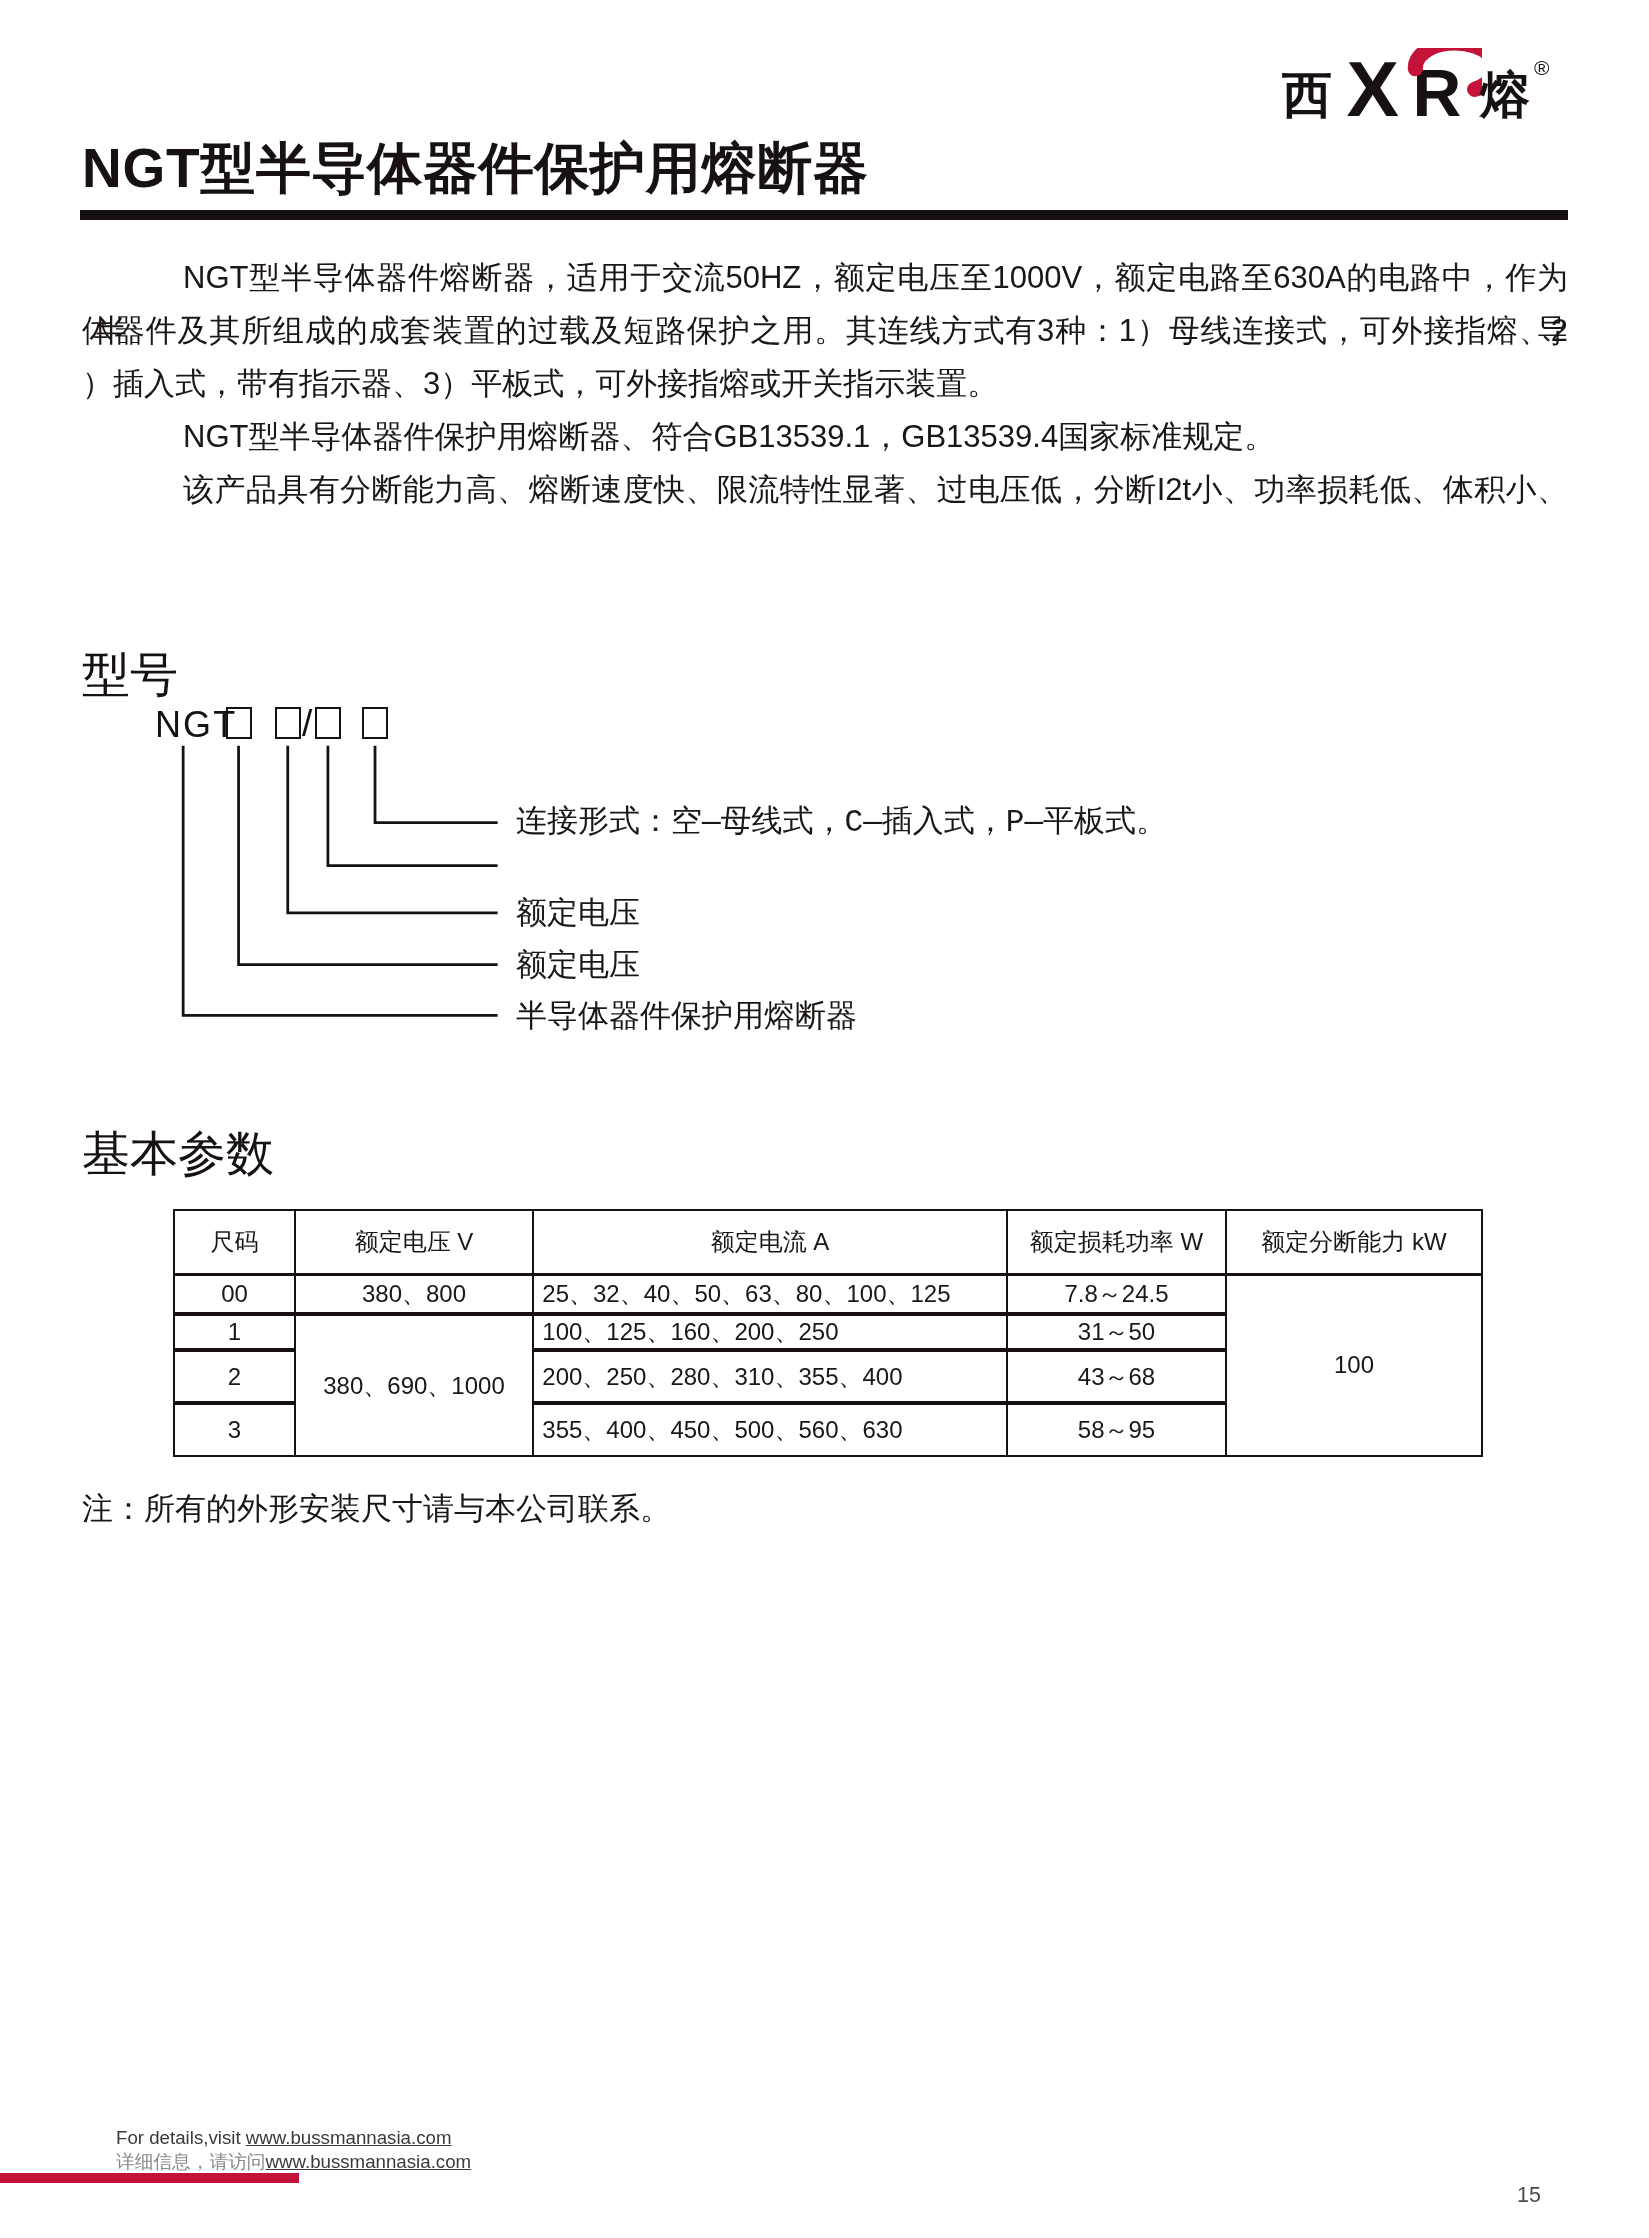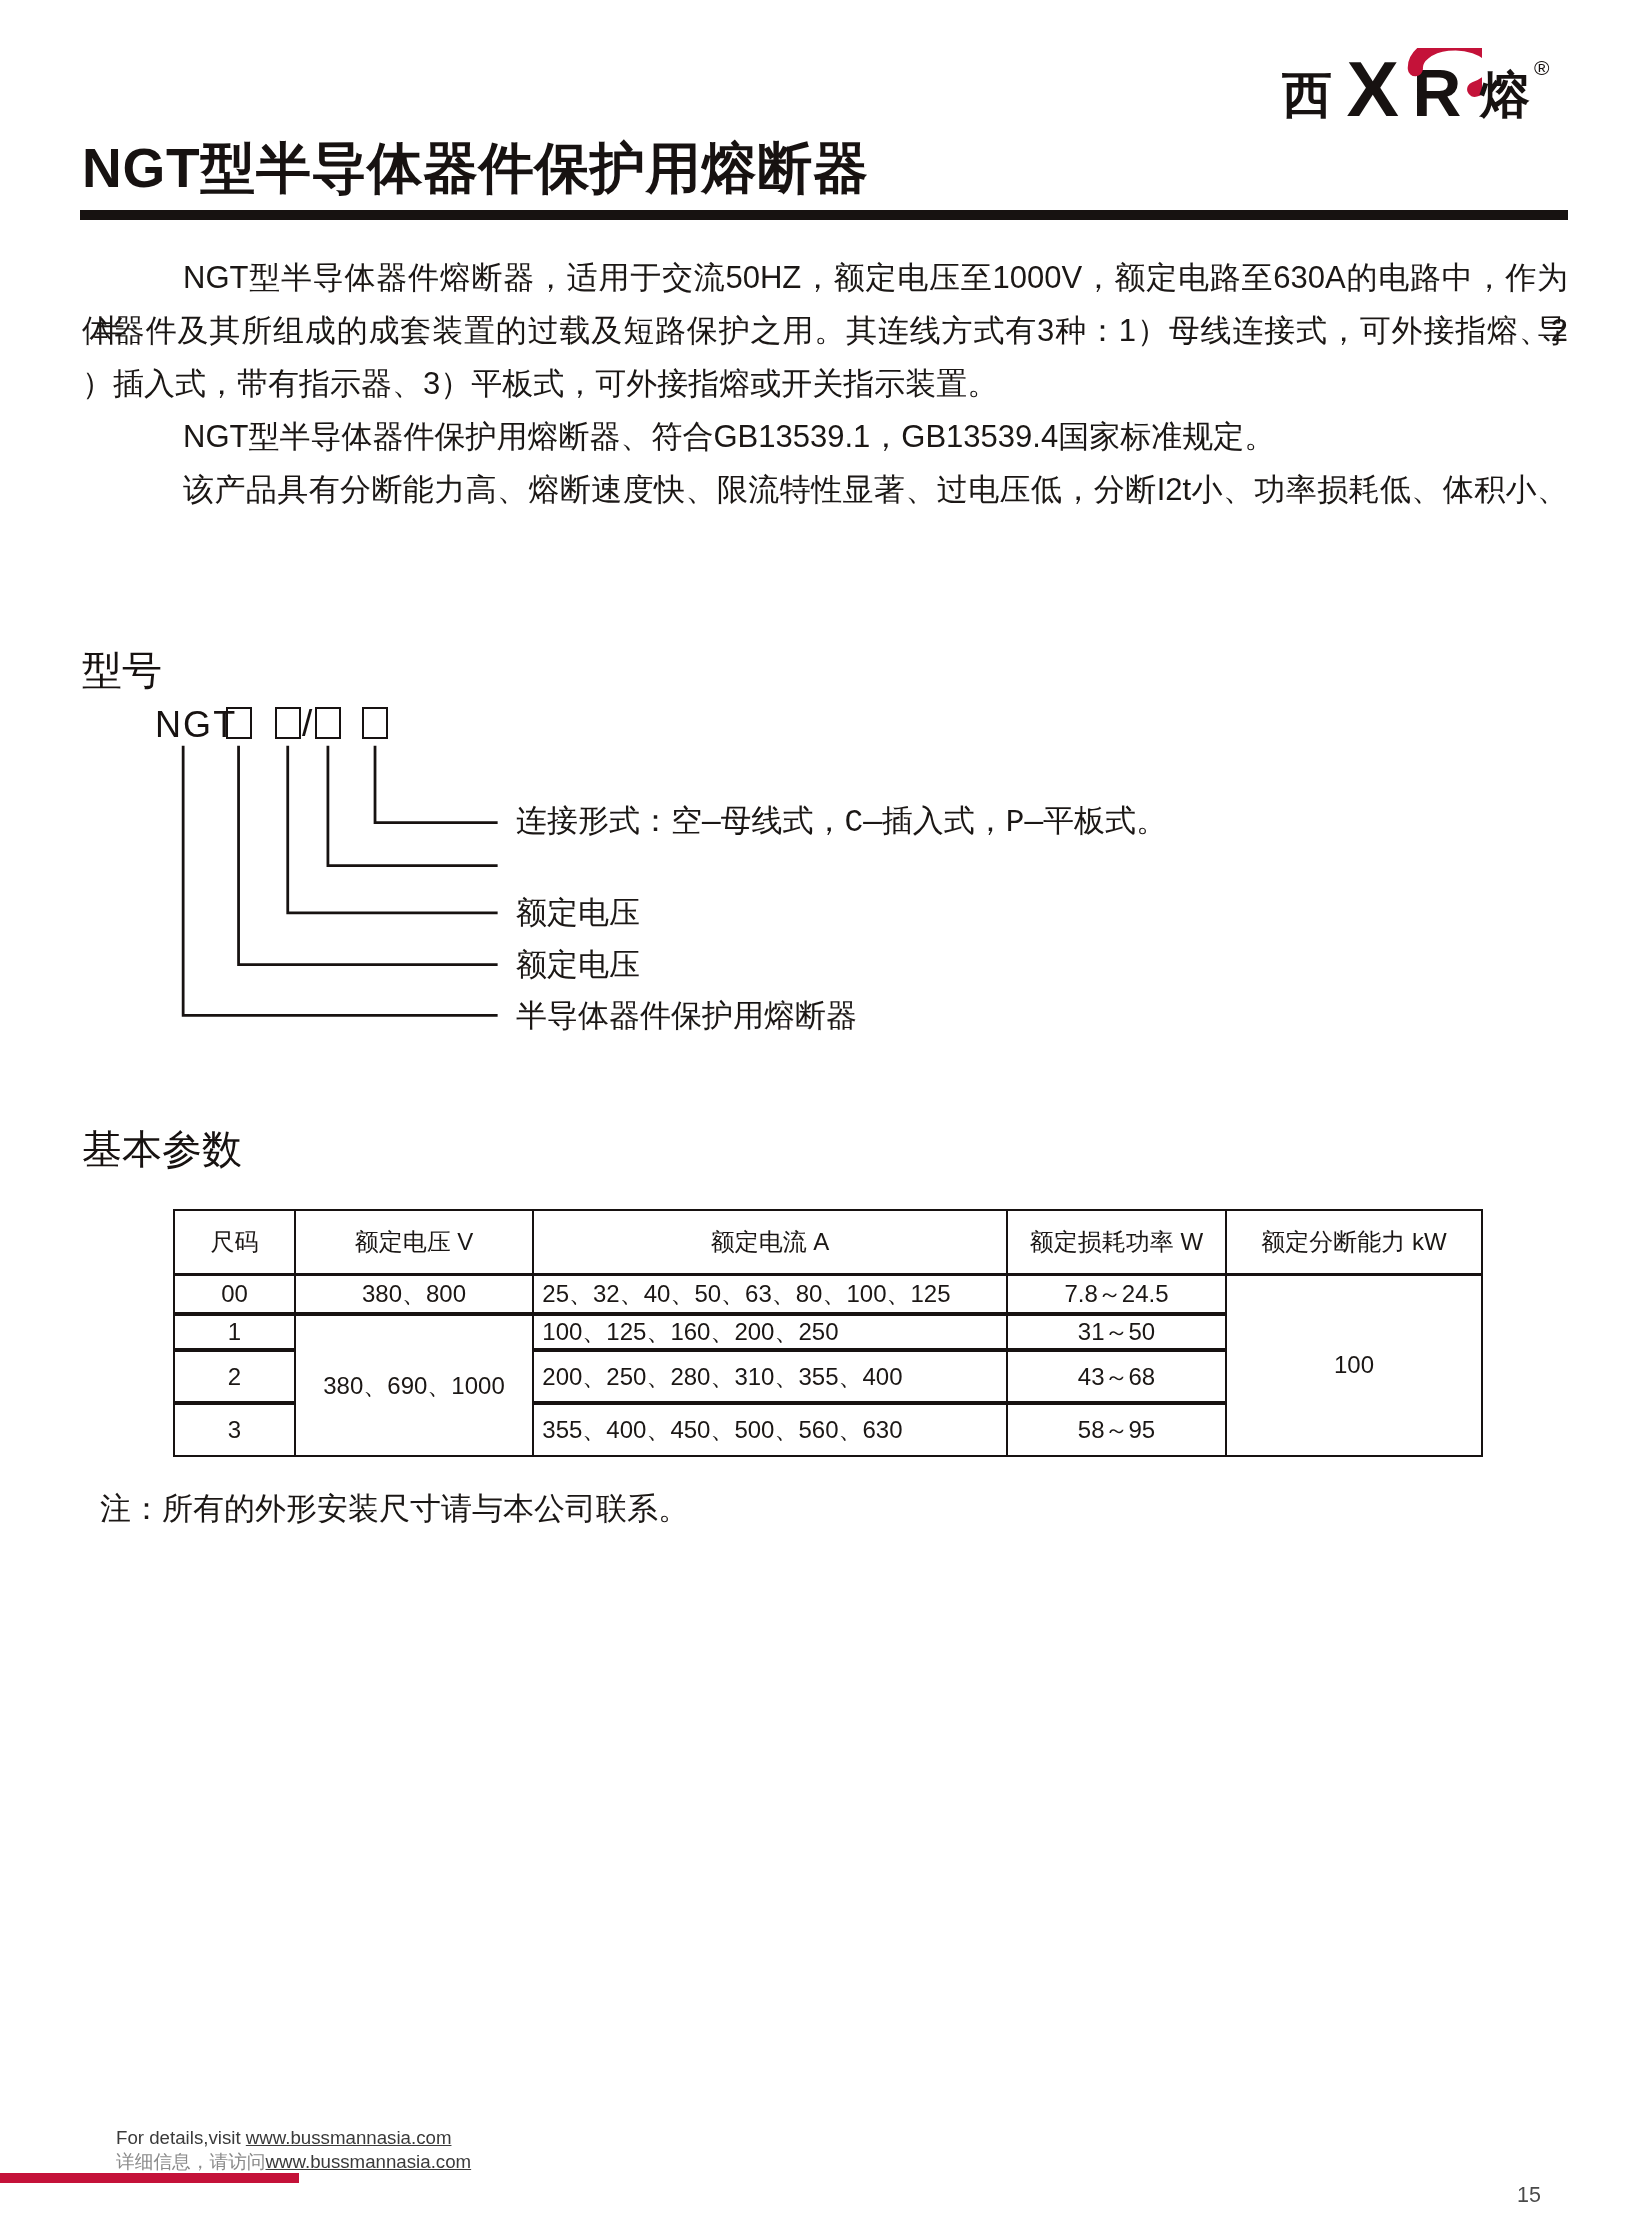--- a/index.html
+++ b/index.html
@@ -21,21 +21,21 @@
   
   .title{position:absolute;left:82px;top:132px;font-size:55px;font-weight:700;letter-spacing:0.7px;color:#171211;}
   .title-rule{position:absolute;left:80px;top:210px;width:1488px;height:9.7px;background:#171211;}
   
   .intro{position:absolute;left:82px;top:251px;width:1486px;font-size:31px;color:#1b1715;}
   .intro .ln{height:53px;line-height:53px;white-space:nowrap;}
   .intro .ln.j{white-space:normal;text-align:justify;text-align-last:justify;}
   .intro .ln.ind{padding-left:87px;margin-left:14px;}
   .intro .ln.j.ind{padding-left:0;text-indent:87px;}
   
-  .sec-heading{position:absolute;left:82px;font-size:40px;color:#171211;}
+  .sec-heading{position:absolute;left:82px;font-size:48px;color:#171211;}
   .sec-model{top:643px;}
   .sec-params{top:1122px;}
   
   .model-code{position:absolute;top:704px;left:0;height:42px;}
   .model-code .prefix{position:absolute;left:155px;top:0;font-size:36px;letter-spacing:2.1px;color:#171211;}
   .model-code .box{position:absolute;top:2.8px;width:26px;height:32px;border:2.1px solid #171211;box-sizing:border-box;}
   .model-code .b1{left:226px;} .model-code .b2{left:275px;}
   .model-code .b3{left:315px;} .model-code .b4{left:362px;}
   .model-code .slash{position:absolute;left:302px;top:-1.4px;font-size:37px;color:#171211;}
   .leader-svg{position:absolute;left:0;top:741px;}
@@ -53,21 +53,21 @@
   }
   .params-table .current{text-align:left;padding-left:8.3px;}
   .params-table tr.hdr{height:64px;}
   .params-table tr.r00{height:40px;}
   .params-table tr.r1{height:36px;}
   .params-table tr.r2{height:53px;}
   .params-table tr.r3{height:53px;}
   .params-table tr.thick td{border-top-width:4.2px;}
   .params-table tr.hdr th{border-bottom-width:3.5px;}
   
-  .note{position:absolute;left:100px;top:1488px;font-size:31px;color:#1b1715;}
+  .note{position:absolute;left:82px;top:1488px;font-size:31px;color:#1b1715;}
   
   .footer-en{position:absolute;left:116px;top:2127px;font-size:18.7px;color:#3a3a3a;}
   .footer-cn{position:absolute;left:116px;top:2149px;font-size:18.7px;color:#8a8a8a;}
   .footer-en .url,.footer-cn .url{color:#3a3a3a;text-decoration:underline;}
   .footer-bar{position:absolute;left:0;top:2173px;width:299px;height:9.7px;}
   .page-number{position:absolute;left:1517px;top:2183px;font-size:21.5px;color:#4a4a4a;}
 </style>
 </head>
 <body>
 

